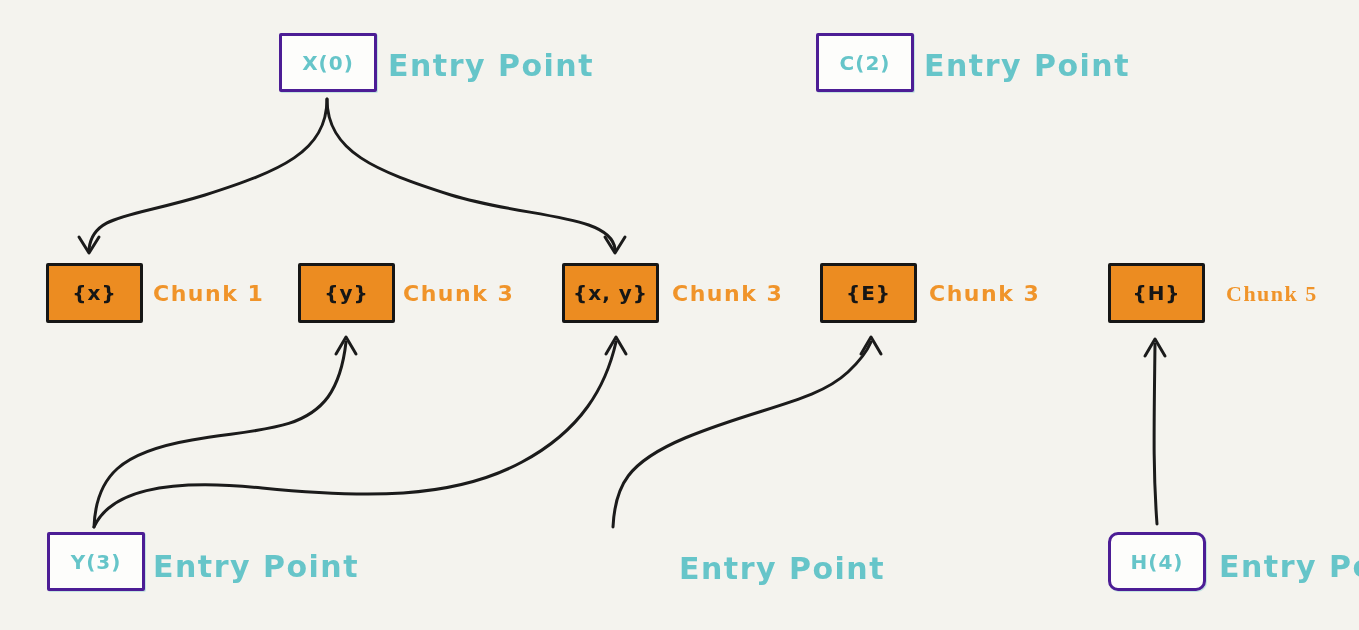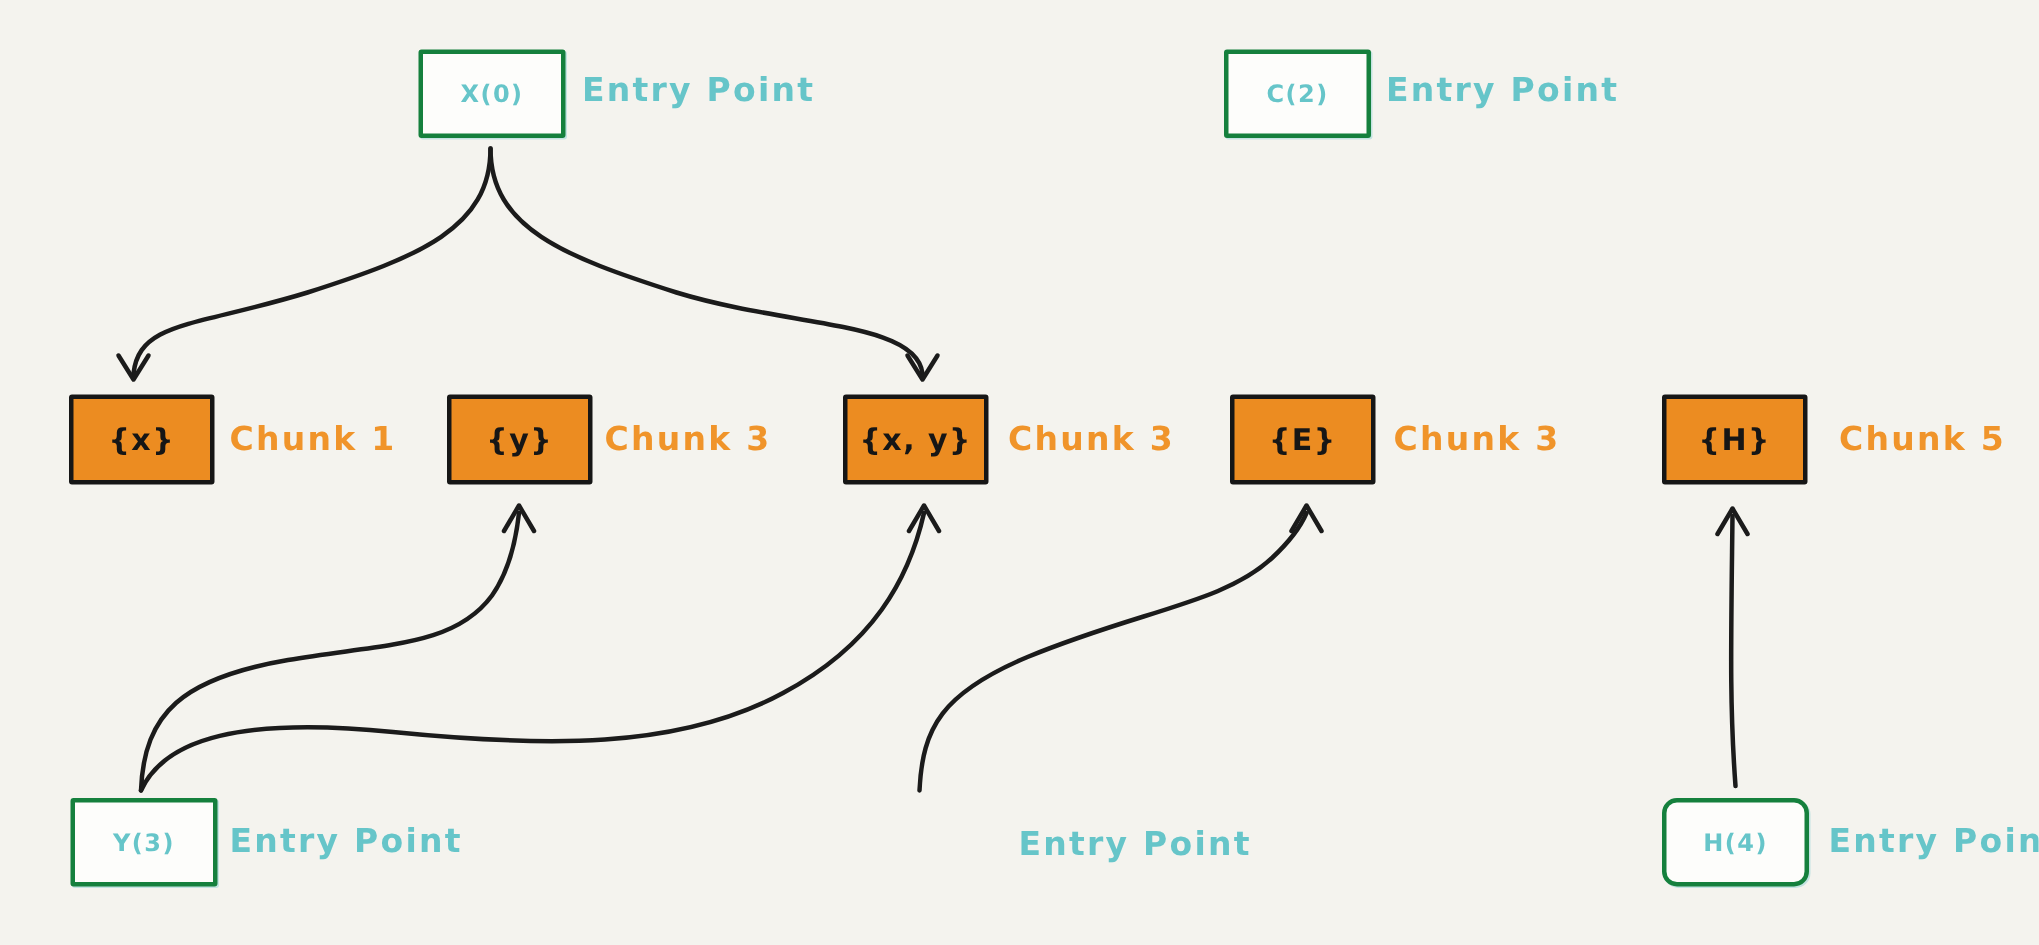--- a/index.html
+++ b/index.html
@@ -32,42 +32,42 @@
     align-items: center;
     justify-content: center;
     border-radius: 2px;
     font-weight: bold;
     letter-spacing: 1px;
   }
   .entry-box {
     width: 92px;
     height: 53px;
     background: #fdfdfb;
-    border: 3px solid #15803d;
+    border: 3px solid #4c1d95;
     color: #66c5c9;
-    font-size: 16px;
+    font-size: 20px;
     box-shadow: 1px 1px 0 rgba(102,197,201,0.35);
   }
   .chunk-box {
     width: 91px;
     height: 54px;
     background: #ec8c21;
     border: 3px solid #161616;
     color: #161616;
     font-size: 20px;
   }
   .caption {
     position: absolute;
     white-space: nowrap;
     font-weight: bold;
     letter-spacing: 1.5px;
   }
   .caption.entry {
     color: #66c5c9;
-    font-size: 22px;
+    font-size: 30px;
     text-align: right;
   }
   .caption.chunk {
     color: #f0942a;
     font-size: 22px;
   }
 </style>
 </head>
 <body>
 
@@ -106,21 +106,21 @@
   <div class="node chunk-box" style="left:298px; top:263px;">{y}</div>
   <span class="caption chunk" style="left:403px; top:281px;">Chunk 3</span>
 
   <div class="node chunk-box" style="left:562px; top:263px;">{x, y}</div>
   <span class="caption chunk" style="left:672px; top:281px;">Chunk 3</span>
 
   <div class="node chunk-box" style="left:820px; top:263px;">{E}</div>
   <span class="caption chunk" style="left:929px; top:281px;">Chunk 3</span>
 
   <div class="node chunk-box" style="left:1108px; top:263px;">{H}</div>
-  <span class="caption chunk" style="left:1226px; top:281px;">Chunk 5</span>
+  <span class="caption chunk" style="left:1226px; top:281px;font-family:Liberation Serif, serif;">Chunk 5</span>
 
   <div class="node entry-box" style="left:47px; top:532px;">Y(3)</div>
   <span class="caption entry" style="left:153px; top:549px;">Entry Point</span>
 
   <span class="caption entry" style="left:679px; top:551px;">Entry Point</span>
 
   <div class="node entry-box" style="left:1108px; top:532px;border-radius:10px;">H(4)</div>
   <span class="caption entry" style="left:1219px; top:549px;">Entry Point</span>
 
 </div>

